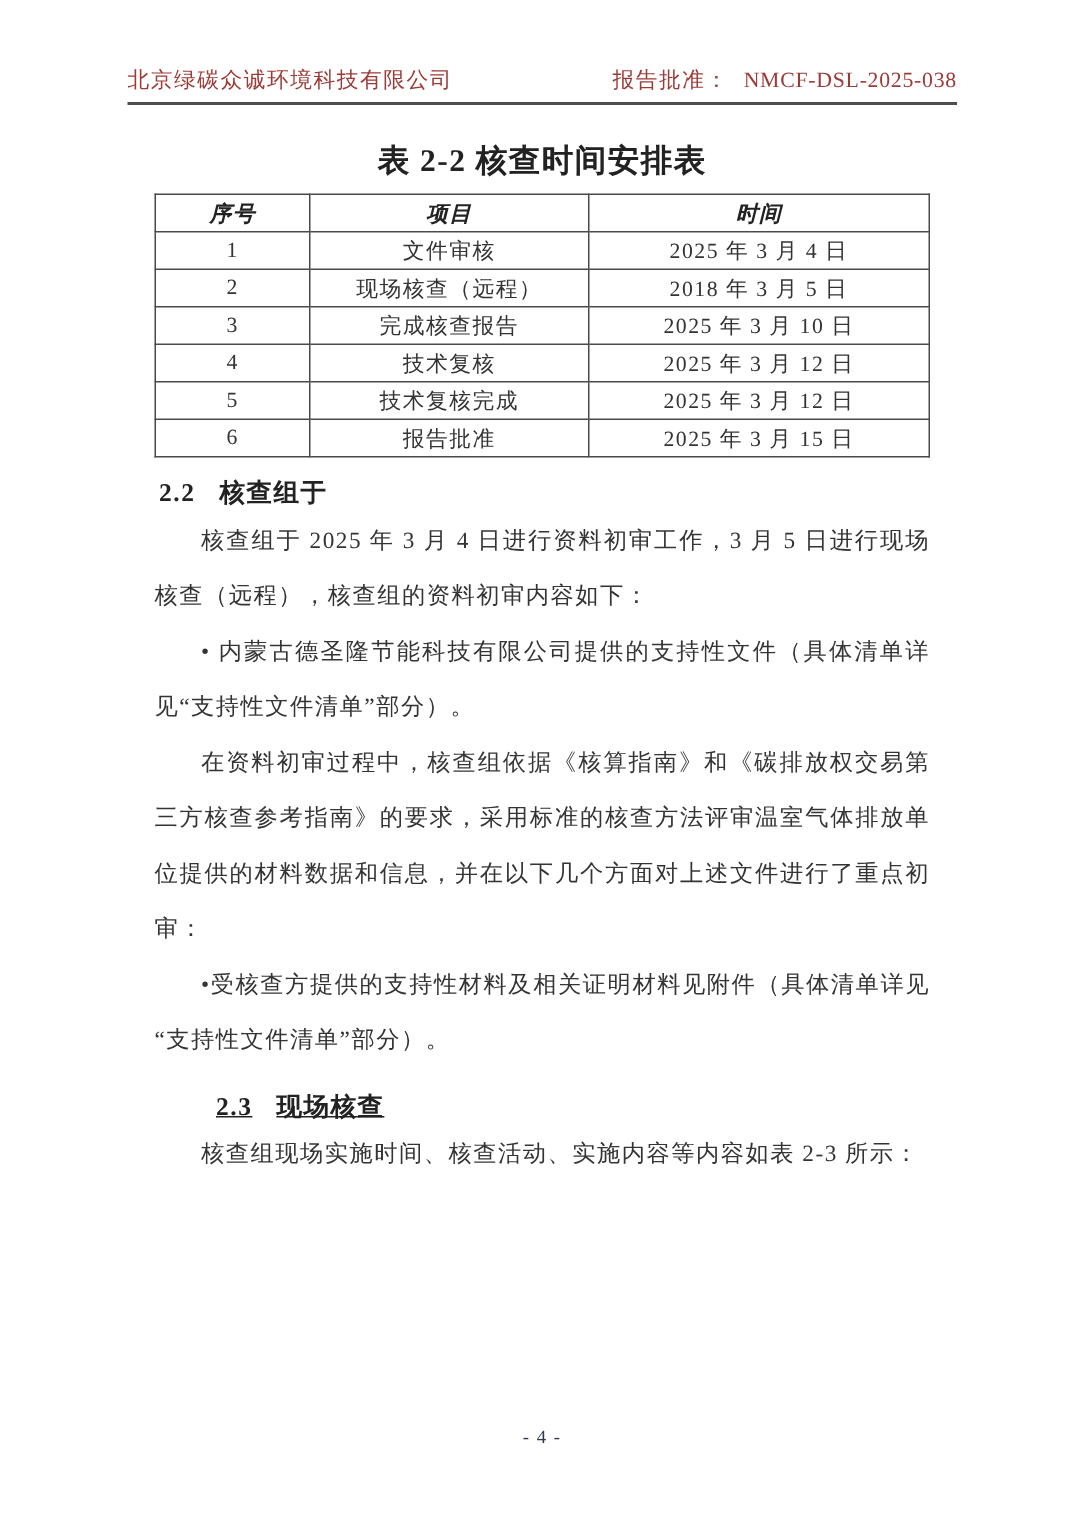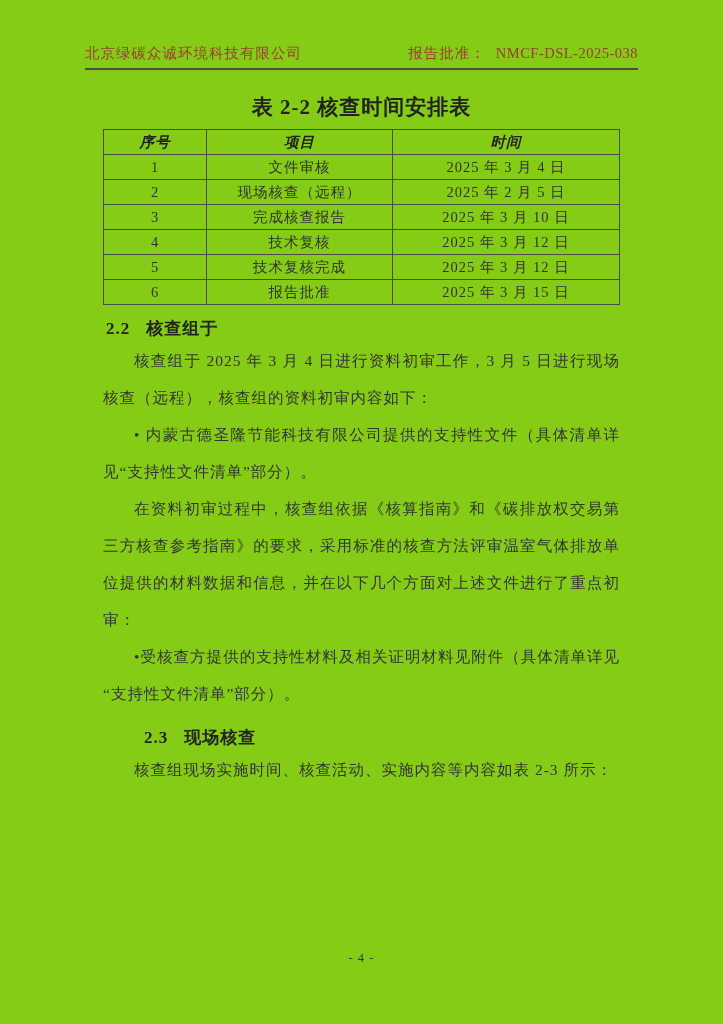--- a/index.html
+++ b/index.html
@@ -1,21 +1,21 @@
 <!DOCTYPE html>
 <html lang="zh"><head>
 <meta charset="utf-8">
 <style>
   html,body{margin:0;padding:0;}
   body{background:#e9e9e9;}
   .page{
     position:relative;
     width:723px;height:1024px;
     margin:0 auto;
-    background:#84cc16;
+    background:#ffffff;
     font-family:"Liberation Serif","DejaVu Serif",serif;
     color:#3a3a3a;
     overflow:hidden;
   }
   
   .header{
     margin:44px 85px 0 85px;
     display:flex;
     justify-content:space-between;
     align-items:flex-end;
@@ -58,21 +58,21 @@
   col.c1{width:20%;} col.c2{width:36%;} col.c3{width:44%;}
   
   .sec-heading{
     margin:12px 103px 0 106px;
     font-size:17px;
     font-weight:bold;
     color:#222;
     letter-spacing:1px;
   }
   .sec-heading .num{margin-right:16px;}
-  .sec-heading.indented{margin-left:144px;margin-top:14px;}
+  .sec-heading.indented{margin-left:144px;margin-top:14px;text-decoration:underline;}
   .body-text{
     margin:2px 103px 0 103px;
     font-size:15.5px;
     line-height:37px;
     text-align:justify;
     color:#343434;
     letter-spacing:1px;
   }
   .body-text p{margin:0;text-indent:2em;}
   
@@ -116,21 +116,21 @@
       </thead>
       <tbody>
         <tr>
           <td>1</td>
           <td>文件审核</td>
           <td>2025 年 3 月 4 日</td>
         </tr>
         <tr>
           <td>2</td>
           <td>现场核查（远程）</td>
-          <td>2025 年 2 月 5 日</td>
+          <td>2018 年 3 月 5 日</td>
         </tr>
         <tr>
           <td>3</td>
           <td>完成核查报告</td>
           <td>2025 年 3 月 10 日</td>
         </tr>
         <tr>
           <td>4</td>
           <td>技术复核</td>
           <td>2025 年 3 月 12 日</td>

